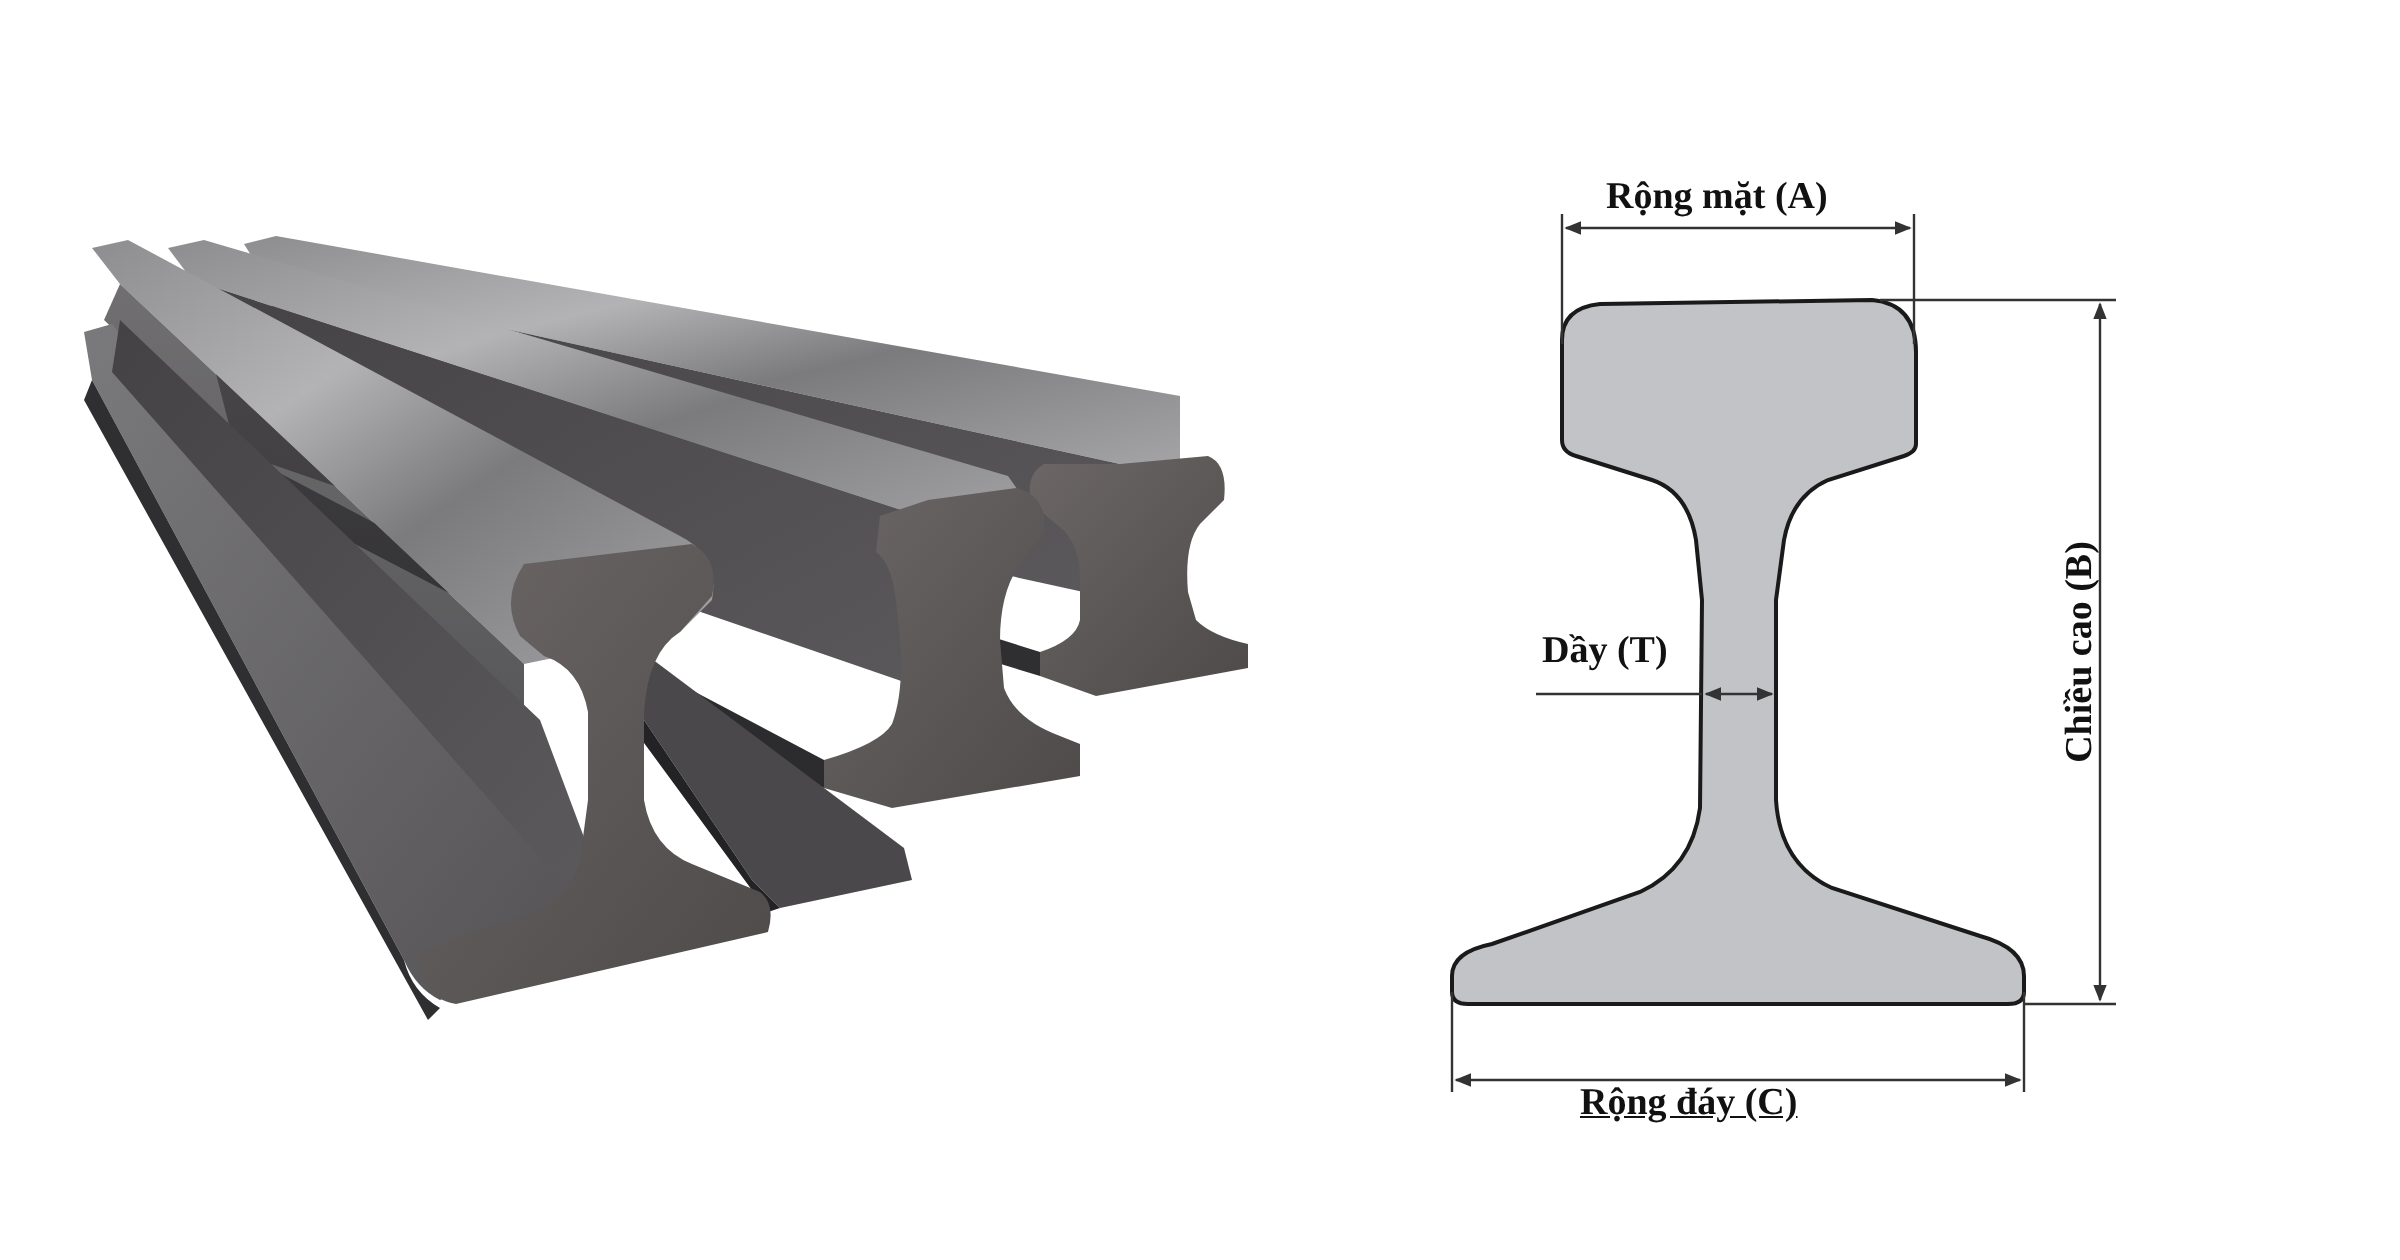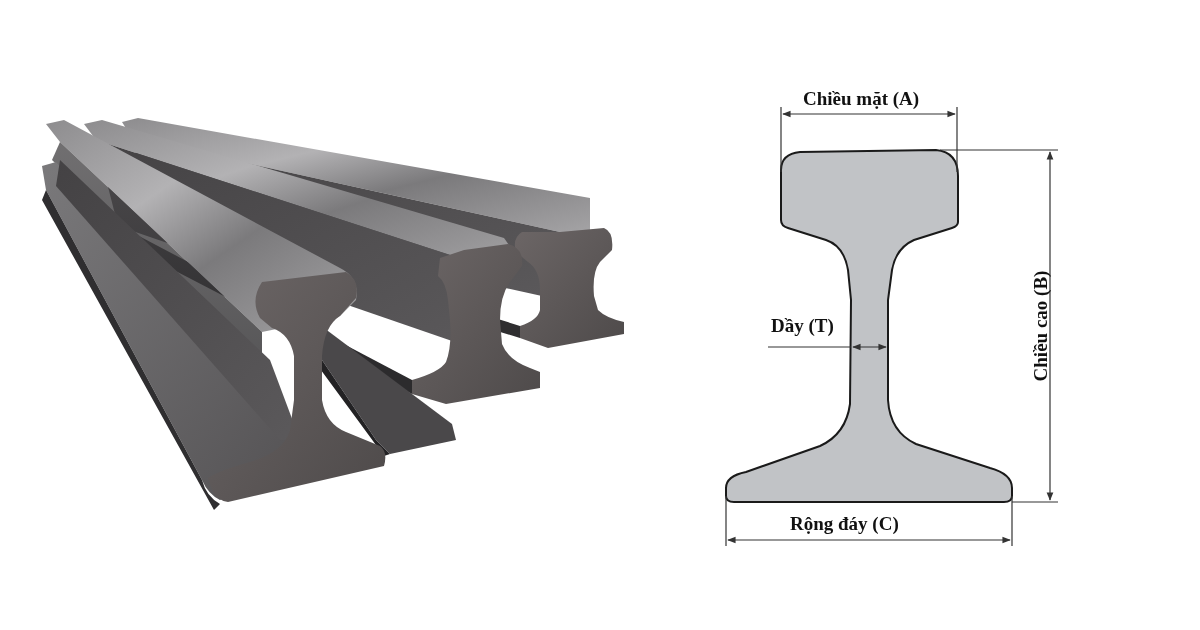--- a/index.html
+++ b/index.html
@@ -32,21 +32,21 @@
       position: absolute;
       font-family: "Liberation Serif", "DejaVu Serif", serif;
       font-weight: bold;
       font-size: 19px;
       color: #111111;
       white-space: nowrap;
       line-height: 1;
     }
     .label-a { left: 803px; top: 89px; }
     .label-t { left: 771px; top: 316px; }
-    .label-c { left: 790px; top: 514px; }
+    .label-c { left: 790px; top: 542px; text-decoration: underline; }
     .label-b {
       left: 1040px;
       top: 326px;
       transform: translate(-50%, -50%) rotate(-90deg);
       transform-origin: center center;
     }
   </style>
 </head>
 <body>
 
@@ -158,16 +158,16 @@
     <line x1="853" y1="347" x2="886" y2="347" marker-start="url(#arrow)" marker-end="url(#arrow)"></line>
   </g>
 
   <g stroke="#333333" stroke-width="1.2" fill="none">
     <line x1="726" y1="496" x2="726" y2="546"></line>
     <line x1="1012" y1="496" x2="1012" y2="546"></line>
     <line x1="728" y1="540" x2="1010" y2="540" marker-start="url(#arrow)" marker-end="url(#arrow)"></line>
   </g>
 </svg>
 
-<div class="label label-a">Chiều mặt (A)</div>
+<div class="label label-a">Rộng mặt (A)</div>
 <div class="label label-t">Dầy (T)</div>
 <div class="label label-c">Rộng đáy (C)</div>
 <div class="label label-b">Chiều cao (B)</div>
 
 </body></html>

